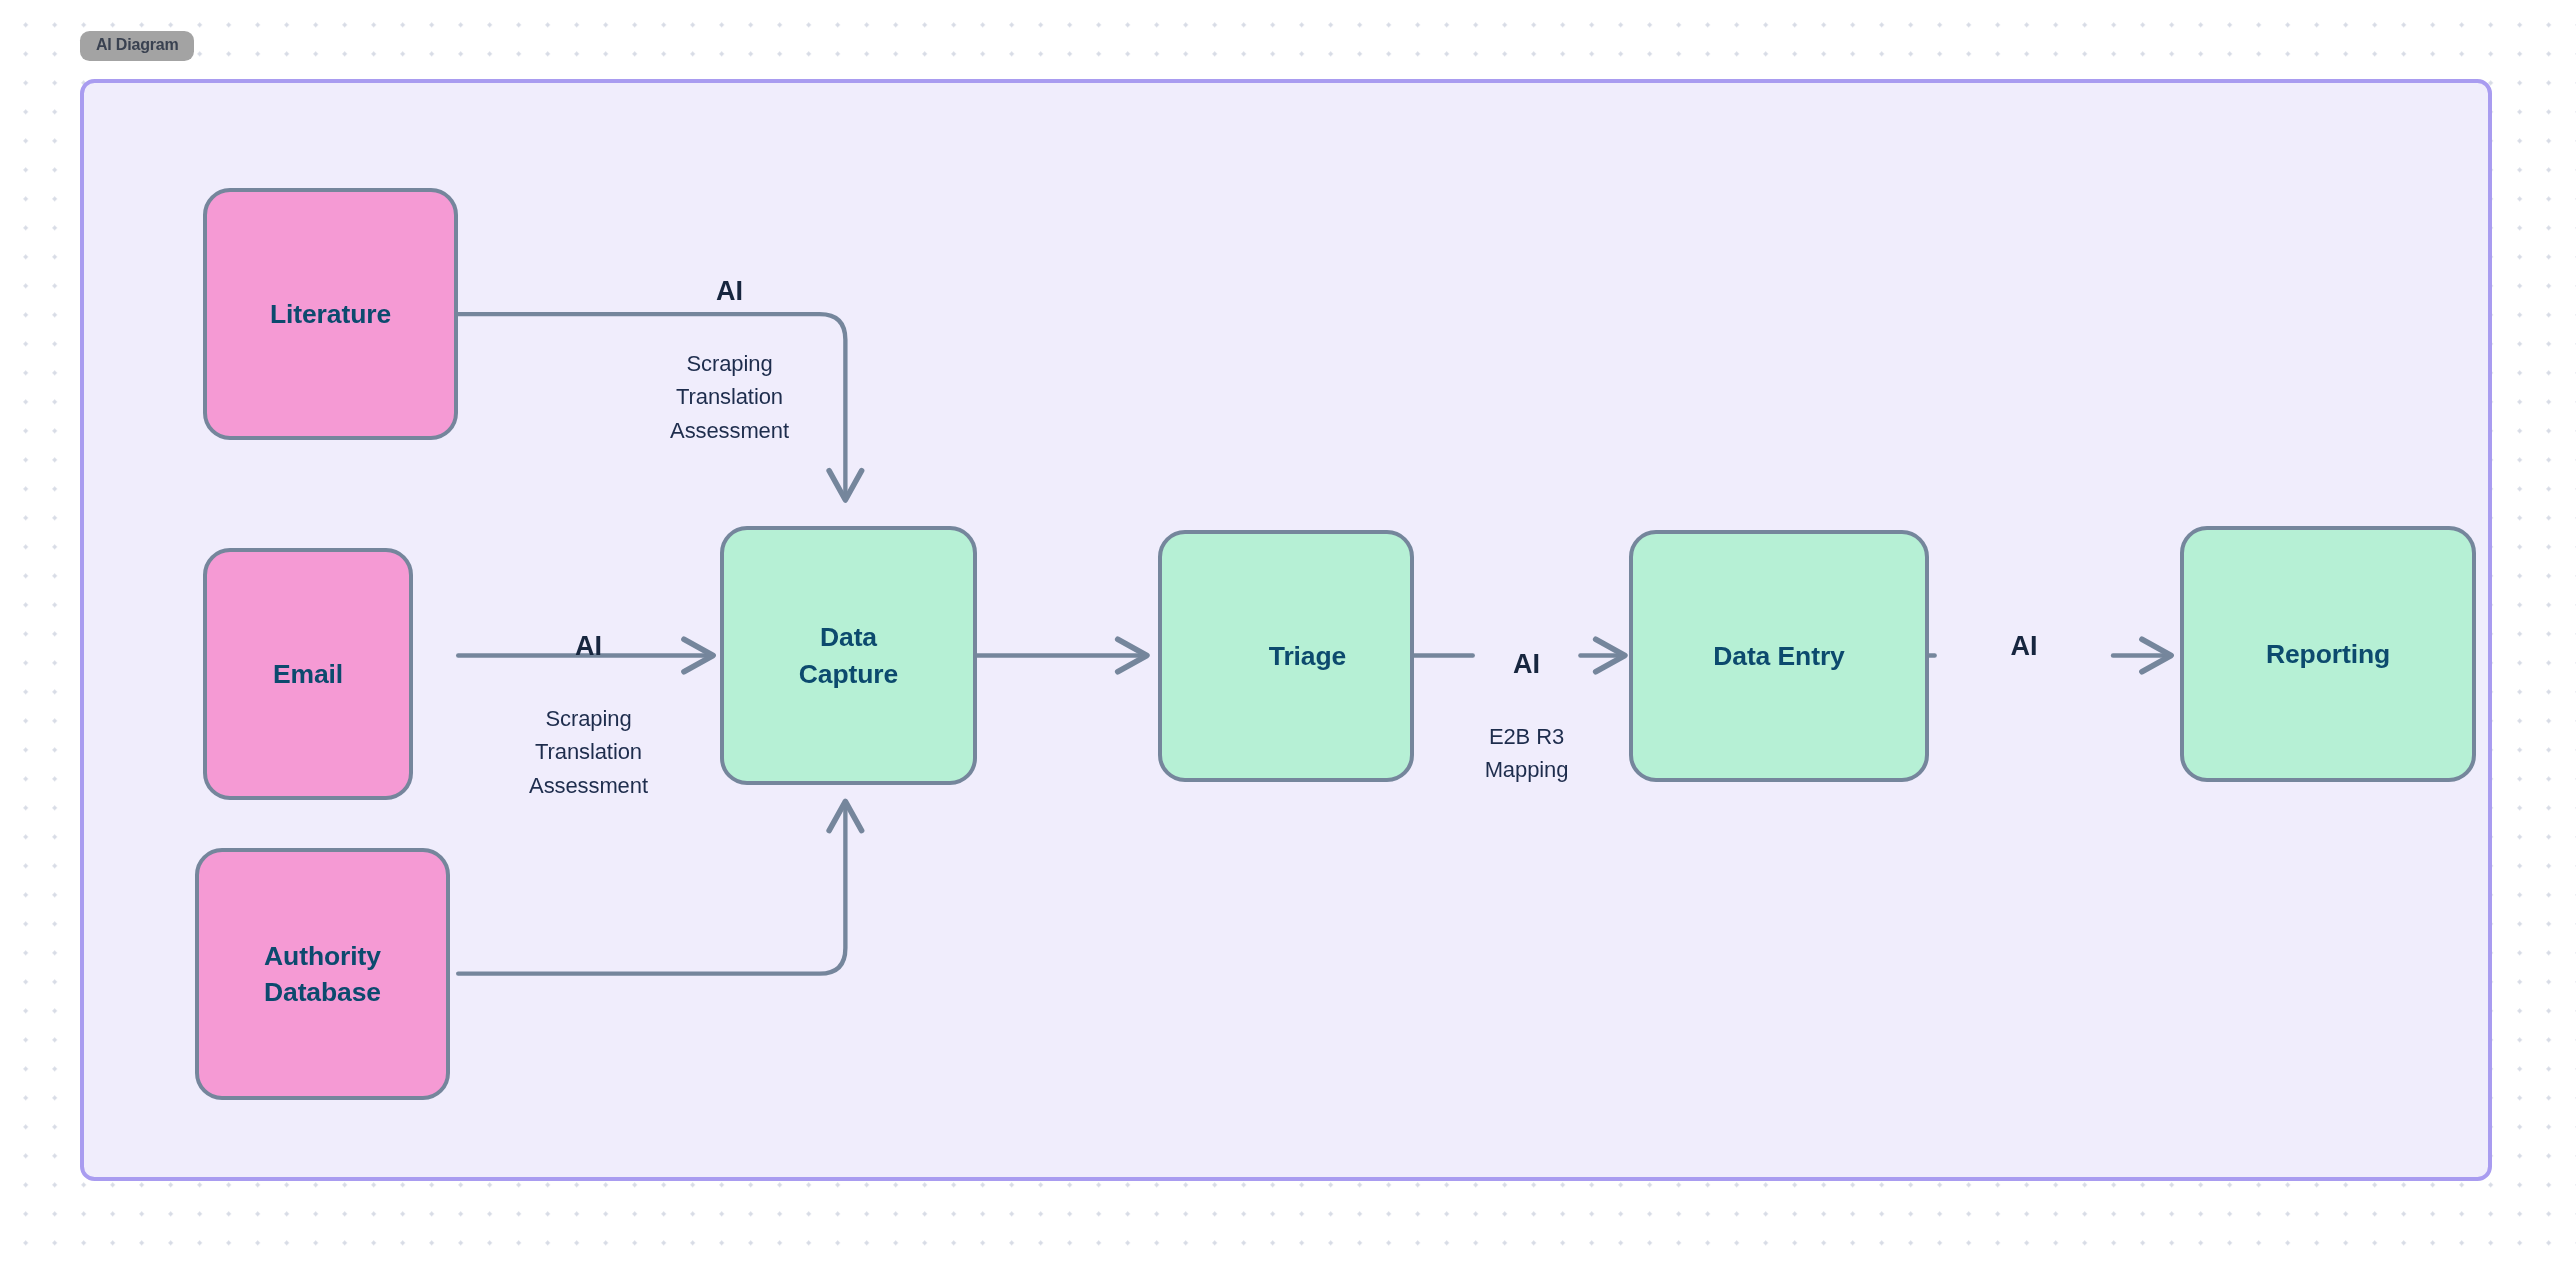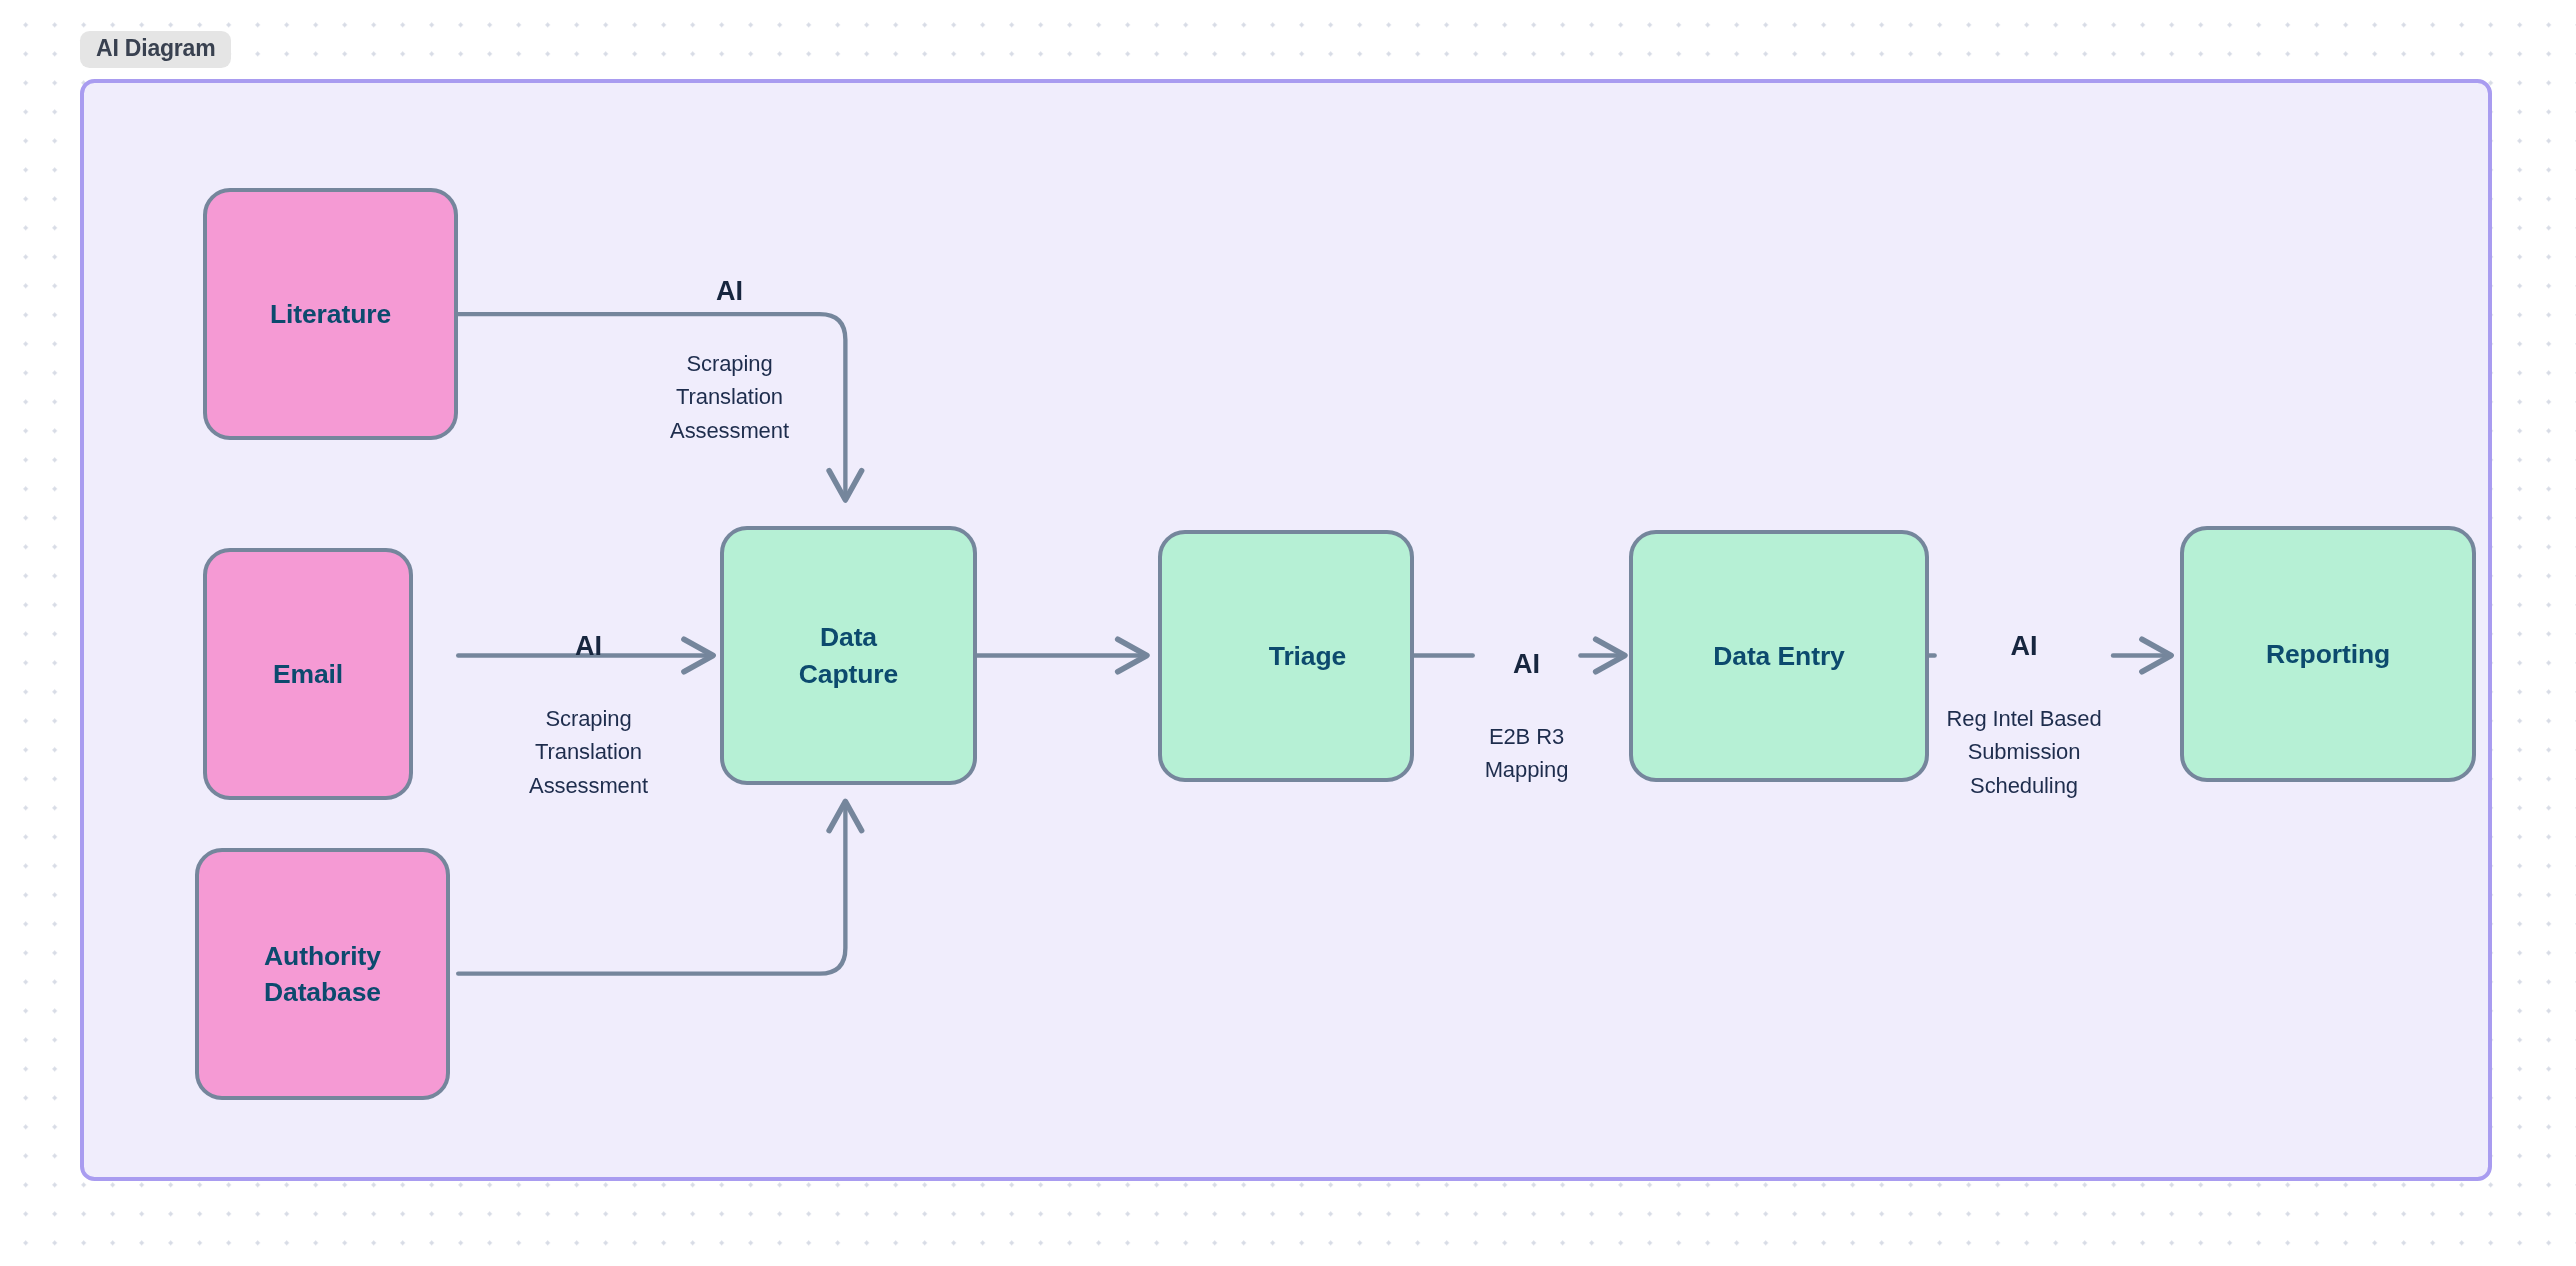--- a/index.html
+++ b/index.html
@@ -28,23 +28,23 @@
     background: #f0edfc;
     border: 4px solid #a99cf0;
     border-radius: 14.5px;
     box-sizing: border-box;
   }
 
   #group-label {
     position: absolute;
     left: 80px;
     top: 30.5px;
-    background: #e5e5e5;
+    background: #a3a3a3;
     color: #394150;
-    font-size: 23px;
+    font-size: 16px;
     font-weight: bold;
     padding: 6.4px 16px 8px 16px;
     border-radius: 9.6px;
     line-height: 1;
     letter-spacing: -0.2px;
     z-index: 5;
   }
 
   
   #edge-layer {
@@ -172,17 +172,14 @@
 </div>
 
 <div class="edge-label" style="left:1442px; top:611px; width:169px;">
   <span class="el-head">AI</span>
   <span class="el-body">E2B R3
 Mapping</span>
 </div>
 
 <div class="edge-label" style="left:1918px; top:593px; width:212px;">
   <span class="el-head">AI</span>
-  <span class="el-body">Reg Intel Based
-Submission
-Scheduling</span>
 </div>
 
 
 </body></html>

